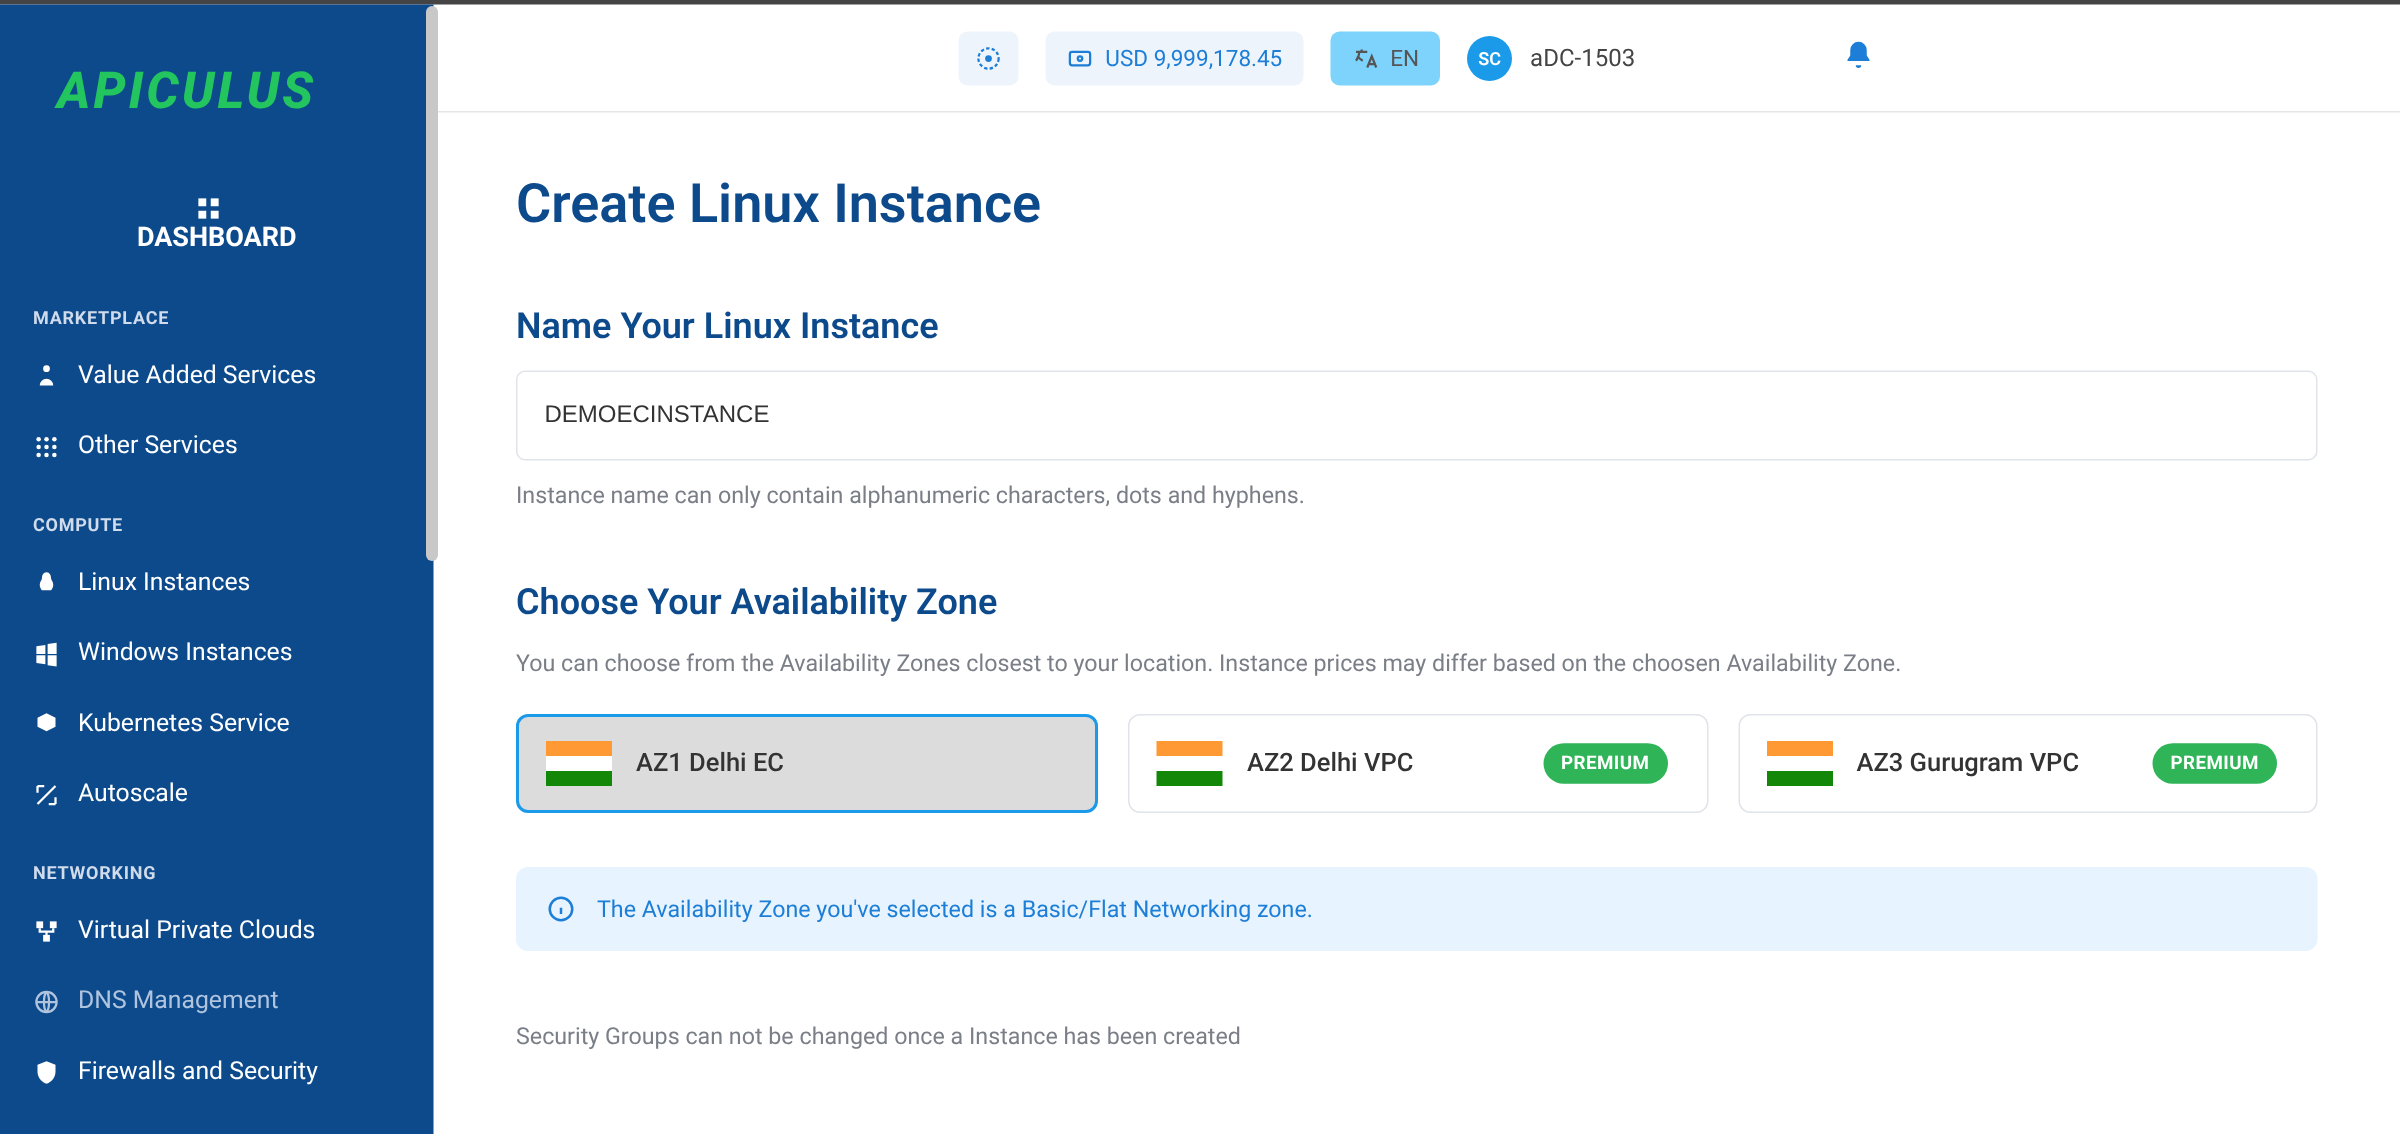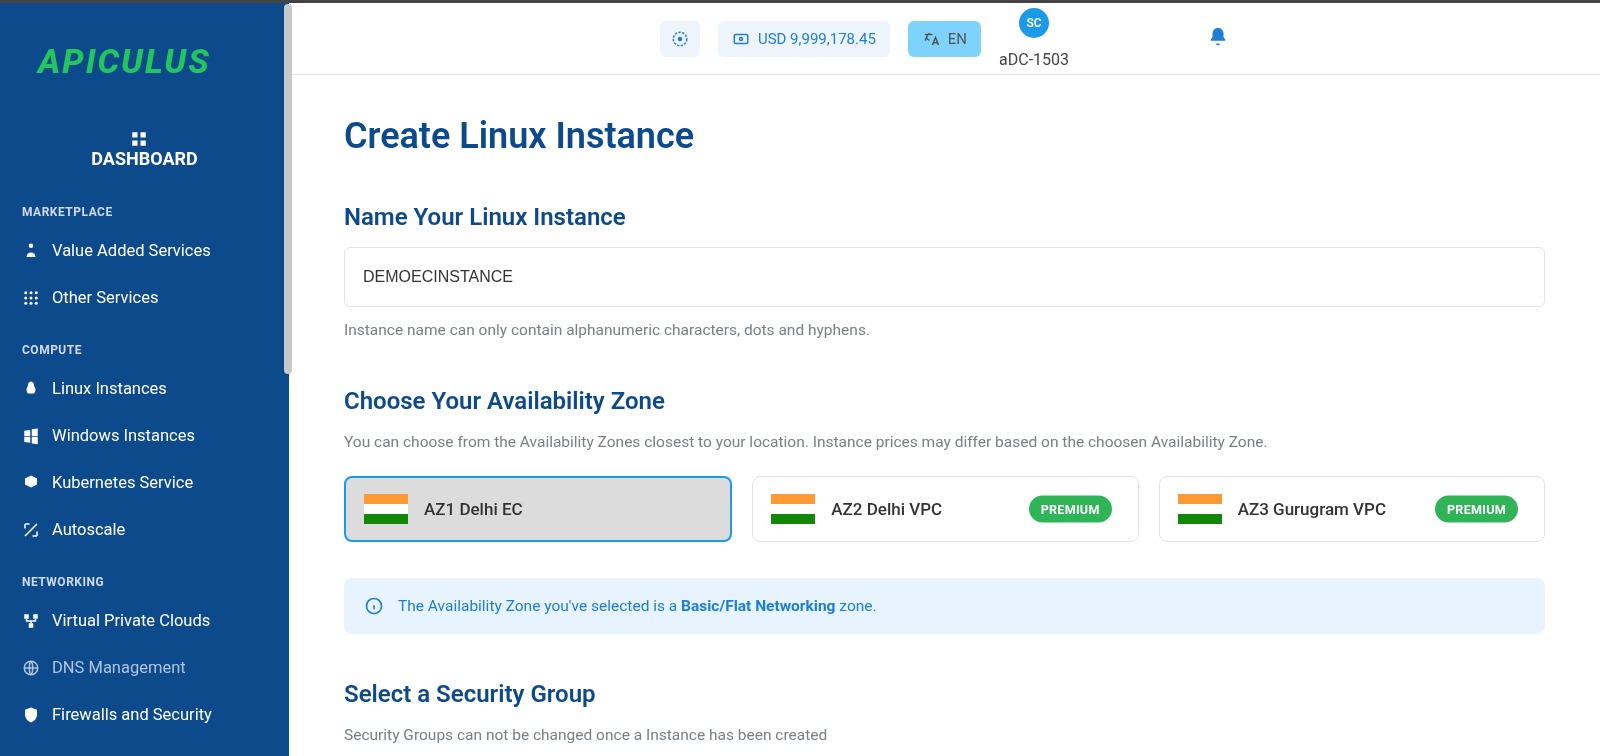--- a/index.html
+++ b/index.html
@@ -86,21 +86,21 @@
     cursor: pointer;
   }
   .pill.icon-only { padding: 9px 11px; }
   .pill.light { background: #7dd3fc; color: #555; }
   .avatar {
     width: 30px; height: 30px; border-radius: 50%;
     background: #1c9aea; color: #fff;
     display: inline-flex; align-items: center; justify-content: center;
     font-size: 12px; font-weight: 600;
   }
-  .user-block { display: flex; align-items: center; gap: 12px; font-size: 16px; color: #444; flex-direction: column; }
+  .user-block { display: flex; align-items: center; gap: 12px; font-size: 16px; color: #444; }
   .bell-wrap { margin-left: 120px; cursor: pointer; }
   .content {
     flex: 1;
     overflow-y: auto;
     padding: 40px 55px 20px 55px;
   }
   h1.page-title { font-size: 36px; font-weight: 600; color: #0d4a8c; margin-bottom: 46px; }
   h2.section-title { font-size: 24px; font-weight: 600; color: #0d4a8c; margin-bottom: 16px; }
   .helper {
     font-size: 15.5px;
@@ -150,21 +150,21 @@
     background: #e7f3fe;
     border-radius: 8px;
     padding: 18px 20px;
     display: flex;
     align-items: center;
     gap: 14px;
     color: #1c7ed6;
     font-size: 15.5px;
     margin-bottom: 46px;
   }
-  .info-banner b { font-weight: 700; }
+  .info-banner b { font-weight: 400; }
   svg.ic { width: 18px; height: 18px; }
   svg.ic-side { width: 18px; height: 18px; fill: #fff; }
   svg.ic-side.muted { fill: #b0c4de; }
 </style>
 </head>
 <body>
 
 <div class="app">
   <aside class="sidebar">
     <div class="logo">APICULUS</div>
@@ -349,17 +349,16 @@
       <div class="info-banner">
         <svg width="20" height="20" viewBox="0 0 24 24" fill="none" stroke="#1c7ed6" stroke-width="2">
             <circle cx="12" cy="12" r="9"></circle>
             <path d="M12 8h.01M12 11v5"></path>
           </svg>
         <span>
           <span>The Availability Zone you've selected is a </span><b>Basic/Flat Networking</b><span> zone.</span>
         </span>
       </div>
 
-      <h2 class="section-title">Select a Security Group</h2>
       <div class="helper">Security Groups can not be changed once a Instance has been created</div>
     </div>
   </main>
 </div>
 
 </body></html>

